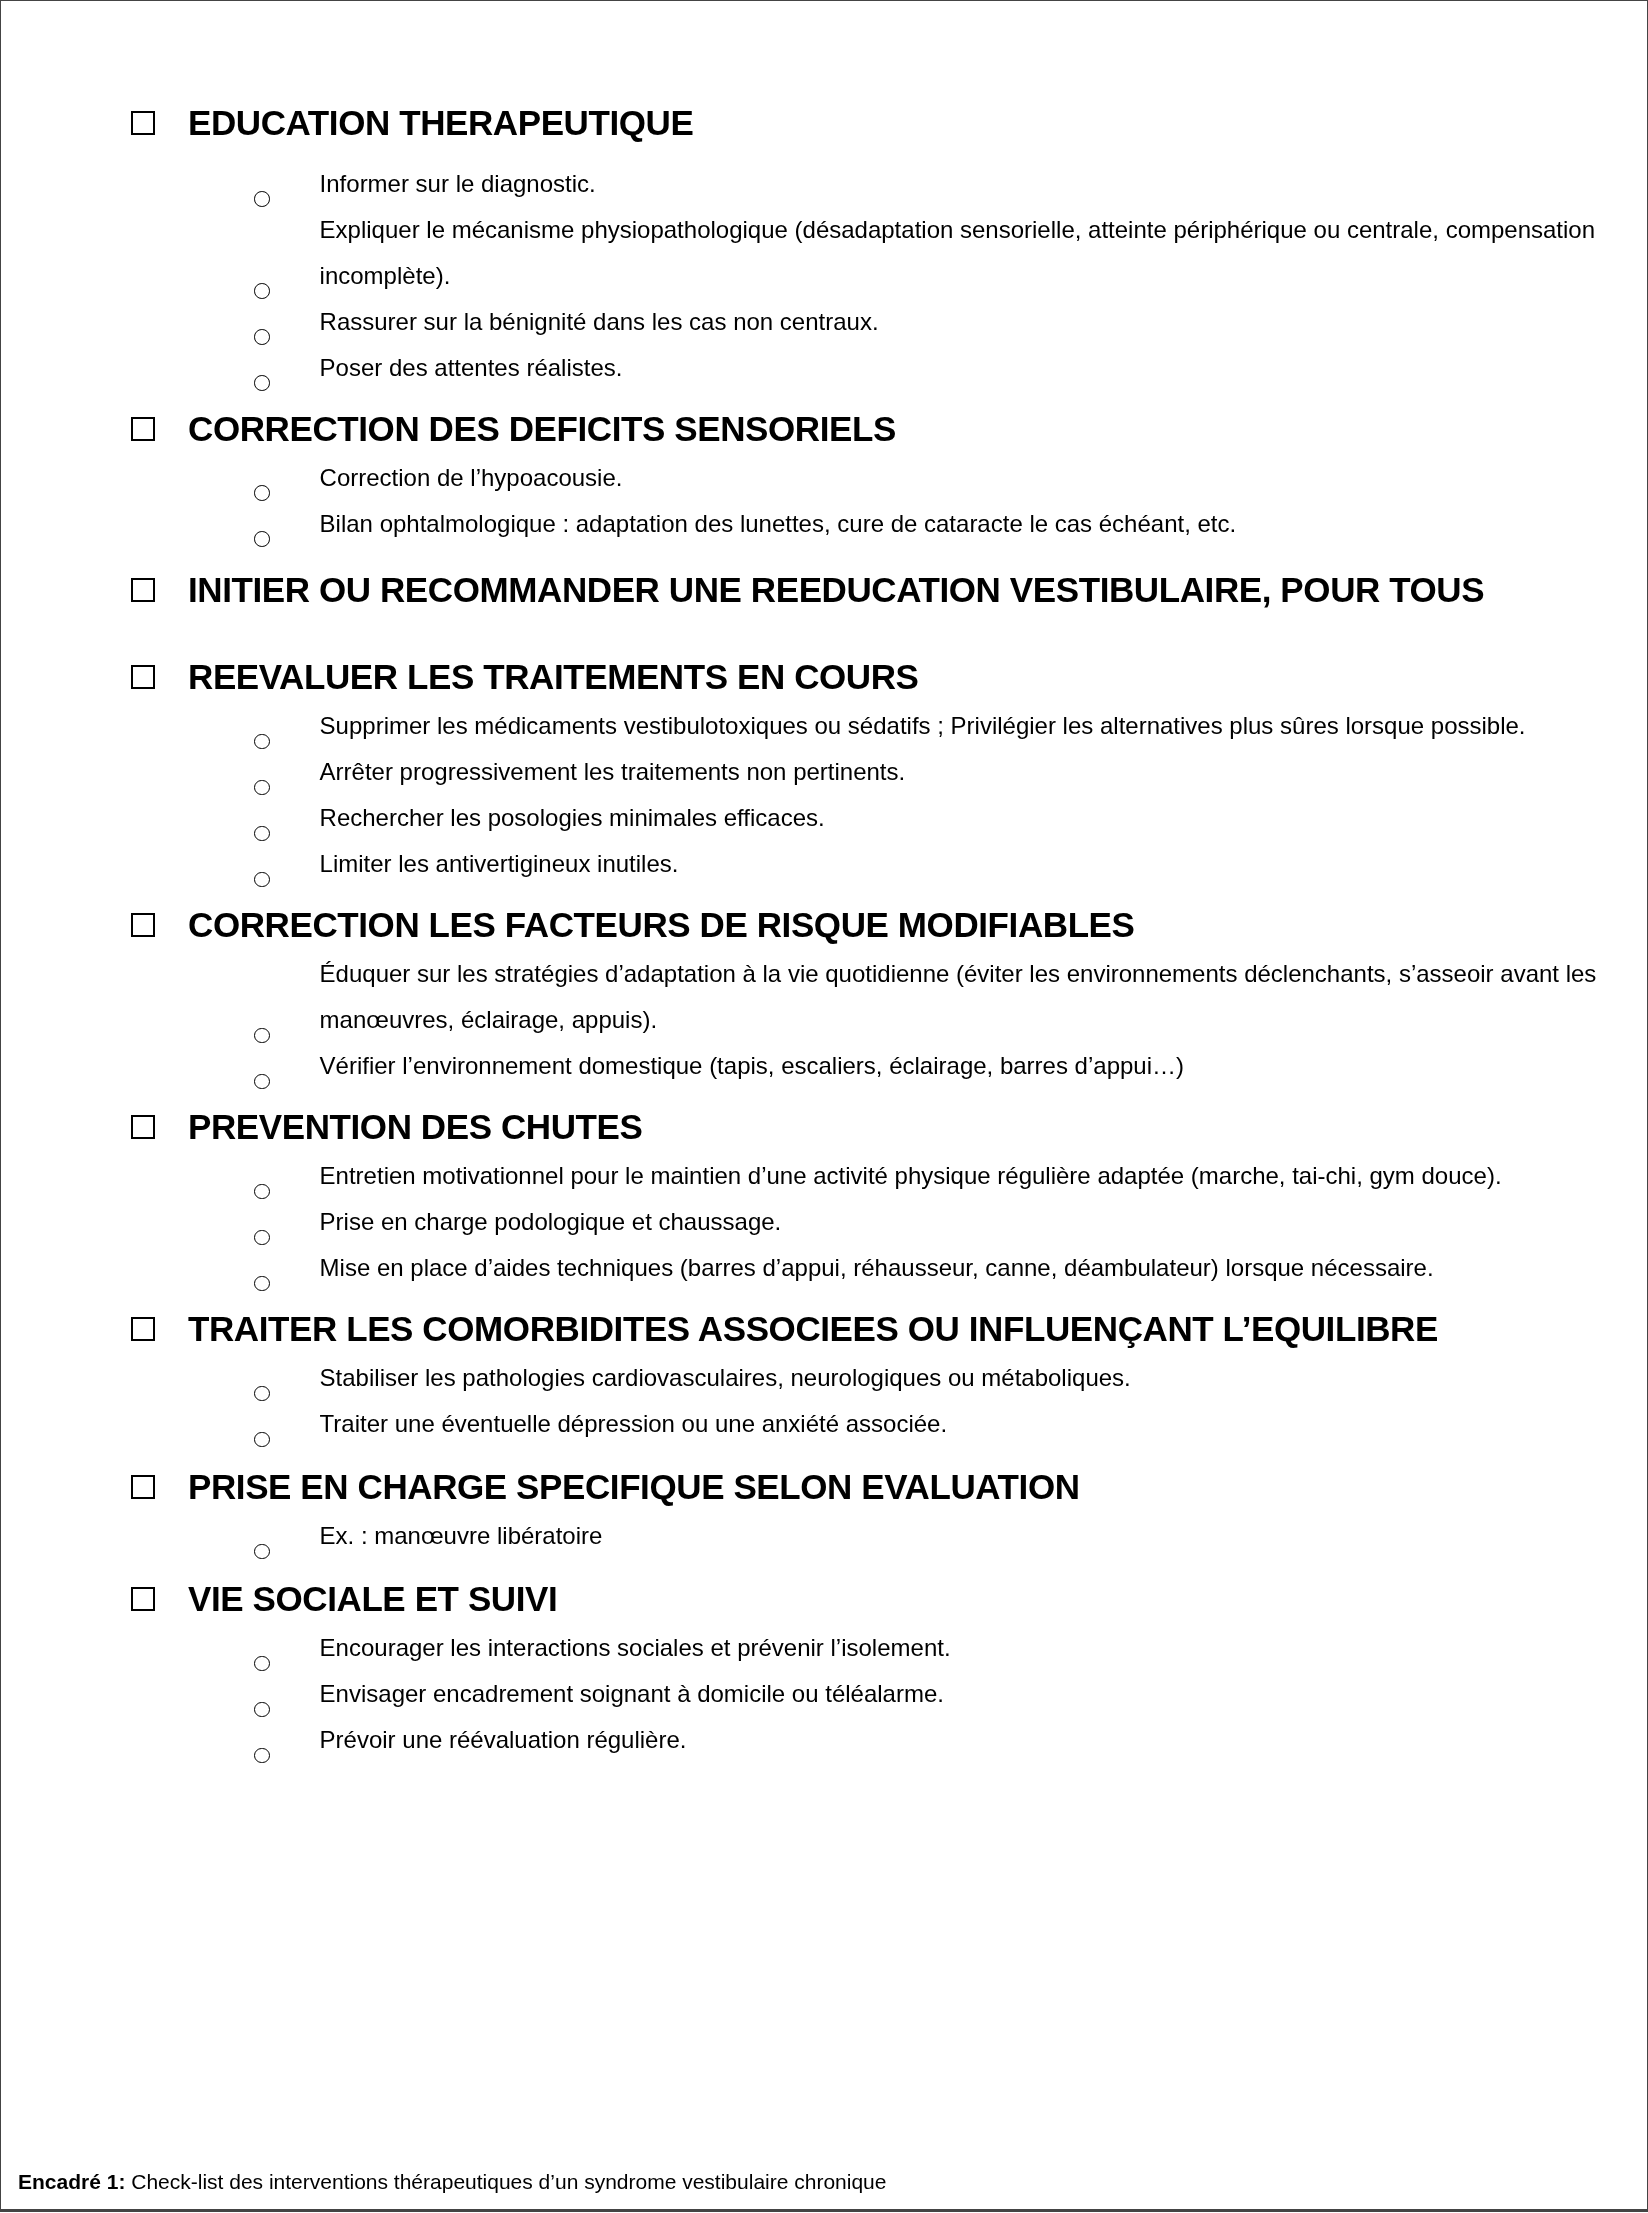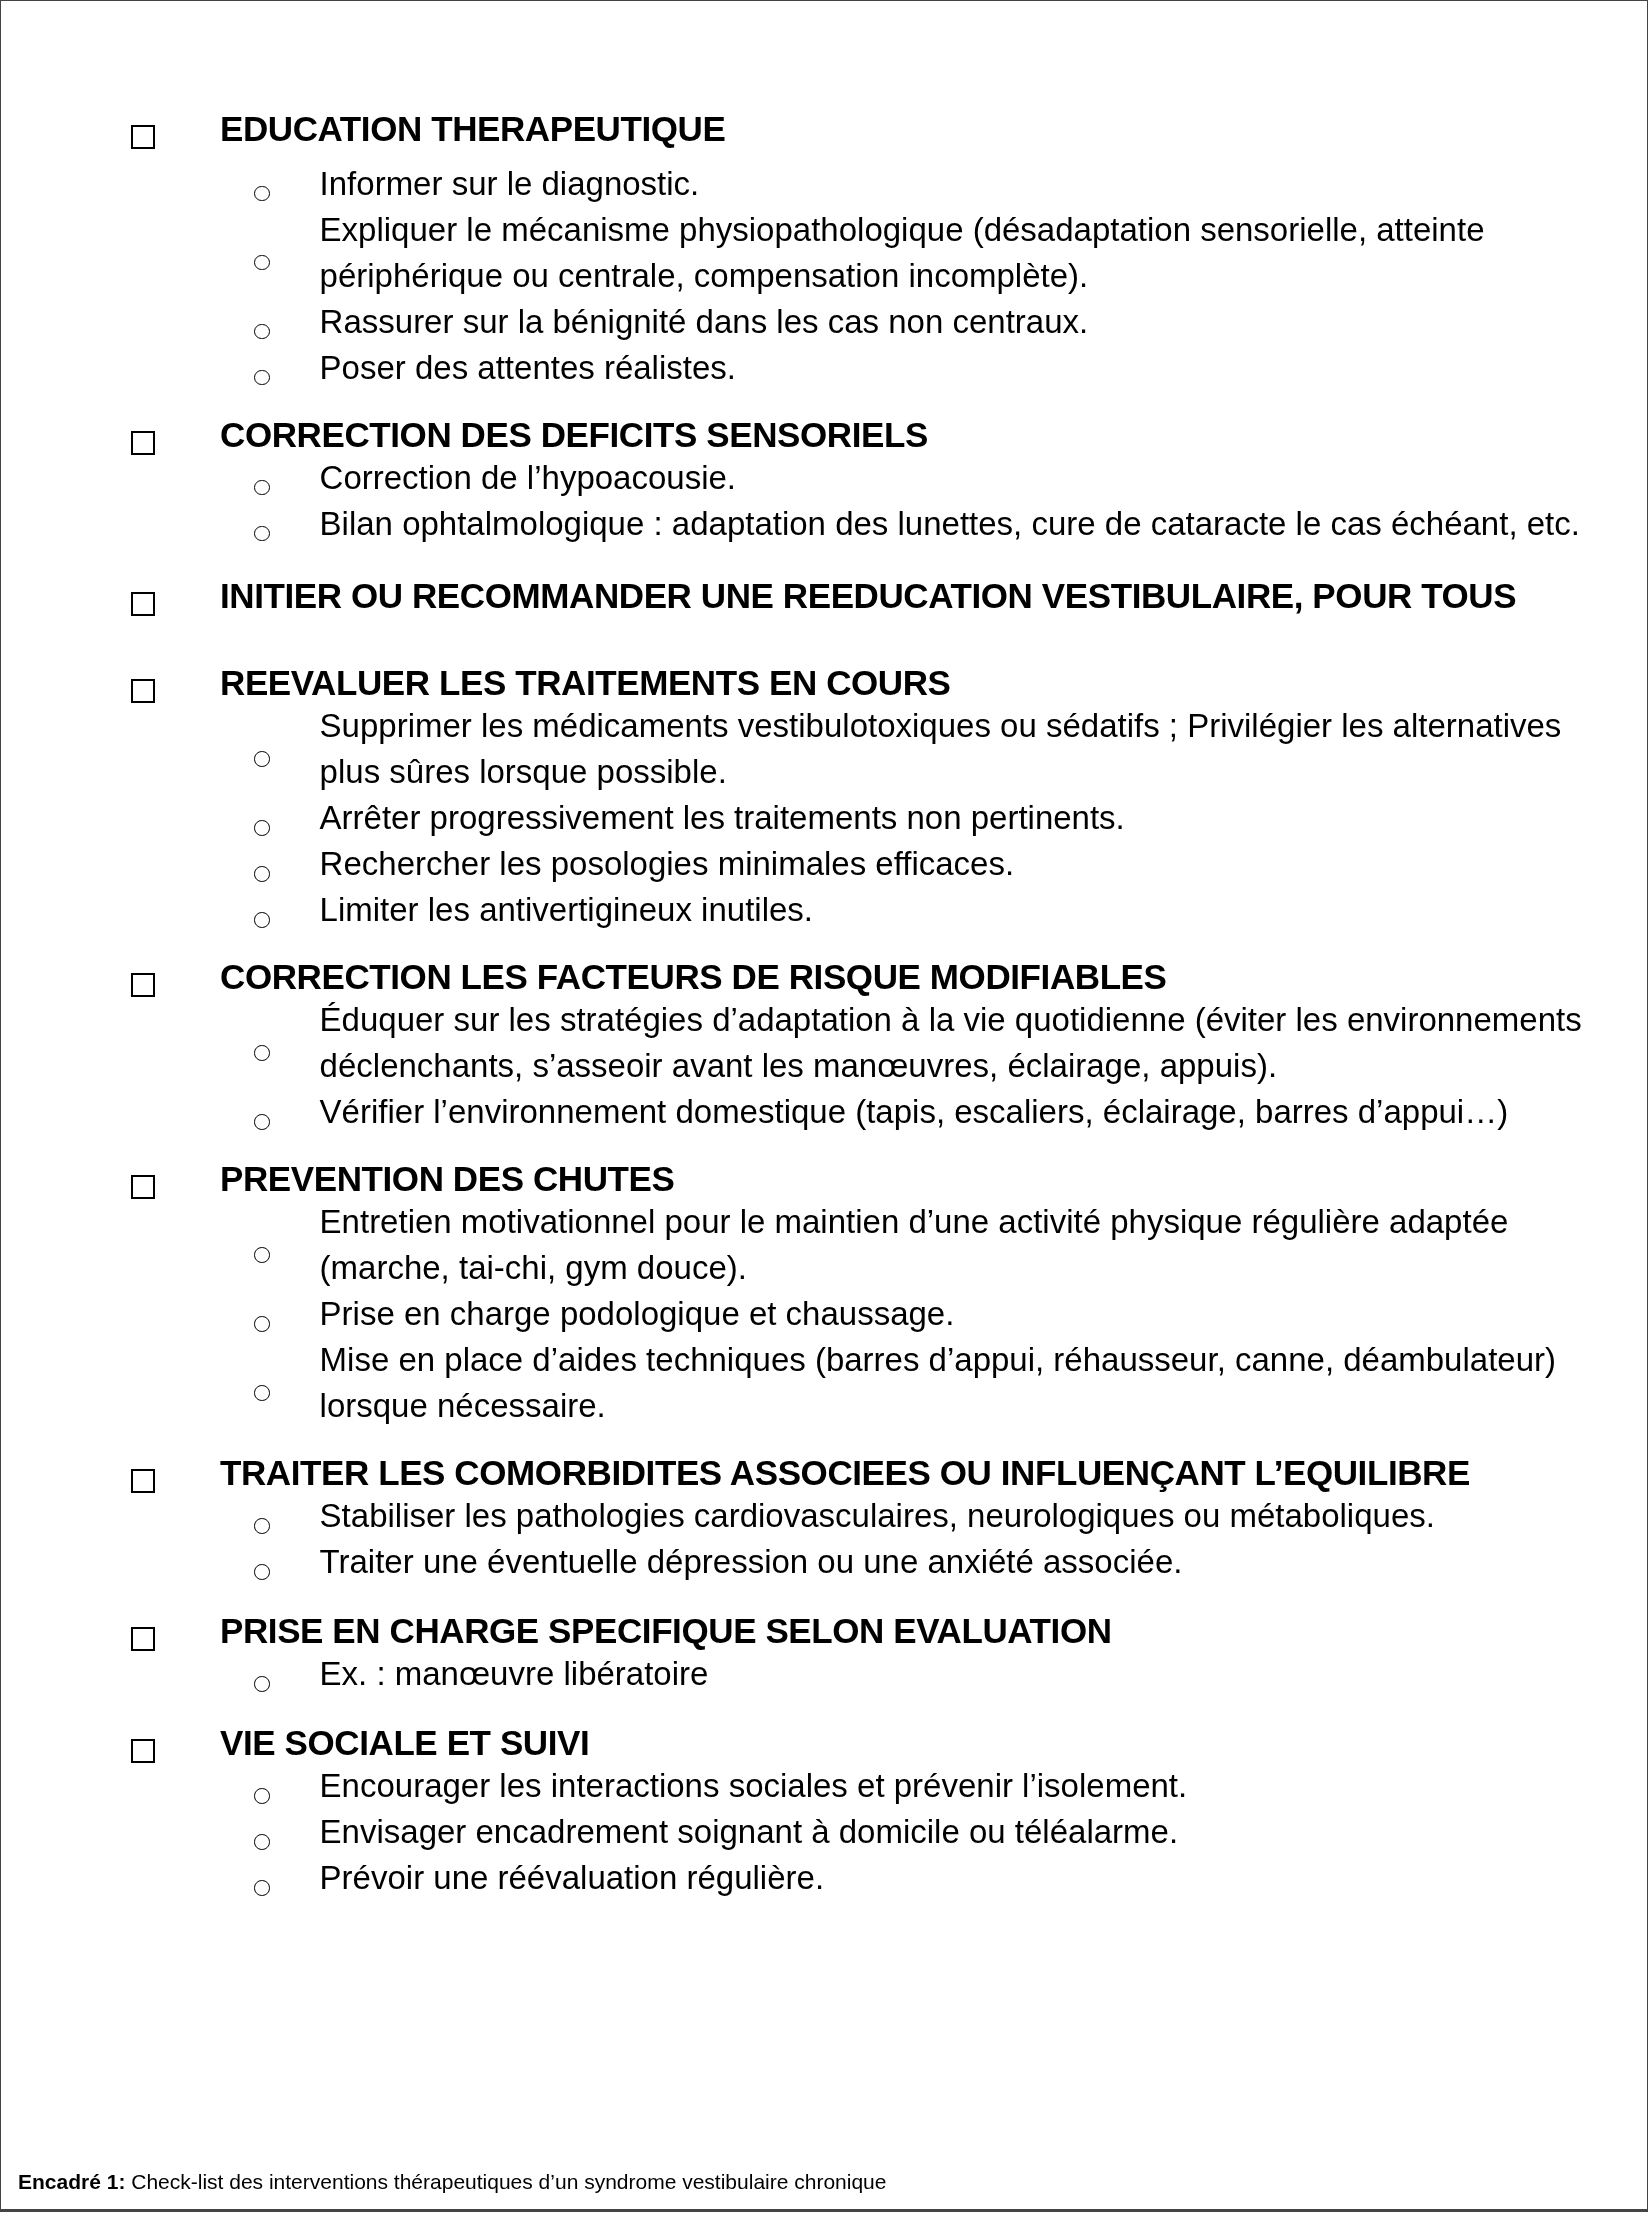--- a/index.html
+++ b/index.html
@@ -2,25 +2,25 @@
 <html style="font-size:14px"><head>
 <meta charset="utf-8">
 <style>
   html, body { margin: 0; padding: 0; background: #ffffff; }
   body { width: 1649px; height: 2214px; position: relative; overflow: hidden;
          font-family: "Liberation Sans", "DejaVu Sans", sans-serif; color: #000; }
   .frame { position: absolute; left: 0; top: 0; width: 1646px; height: 2208px;
            border: 1.7px solid #555; border-bottom-width: 3.5px; border-right-width: 3.5px; border-color: #444; box-sizing: content-box; }
   .content { position: absolute; left: 131px; top: 97px; width: 1470px; }
   .section { margin: 0; }
-  .sec-head { display: flex; align-items: flex-end; height: 52px; gap: 32px; }
+  .sec-head { display: flex; align-items: center; height: 52px; }
   .checkbox { width: 24px; height: 24px; border: 2.6px solid #000; box-sizing: border-box; margin-right: 33px; flex: 0 0 auto; }
   .sec-title { font-size: 35px; font-weight: bold; letter-spacing: -0.4px; white-space: nowrap; }
   .items { list-style: none; margin: 0; padding: 0; }
-  .item { display: flex; align-items: center; font-size: 33px; line-height: 46px; }
+  .item { display: flex; align-items: flex-end; font-size: 24px; line-height: 46px; }
   .bullet { width: 15.6px; height: 15.6px; border: 1.7px solid #000; border-radius: 50%; box-sizing: border-box;
             margin-left: 123px; margin-right: 50px; margin-top: 19px; flex: 0 0 auto; }
   .item-text { flex: 1 1 auto; max-width: 1280px; }
   .caption { position: absolute; left: 18px; top: 2170px; font-size: 21px; white-space: nowrap; }
   .caption .lab { font-weight: bold; }
 </style>
 </head>
 <body>
 
 <div class="frame"></div>

